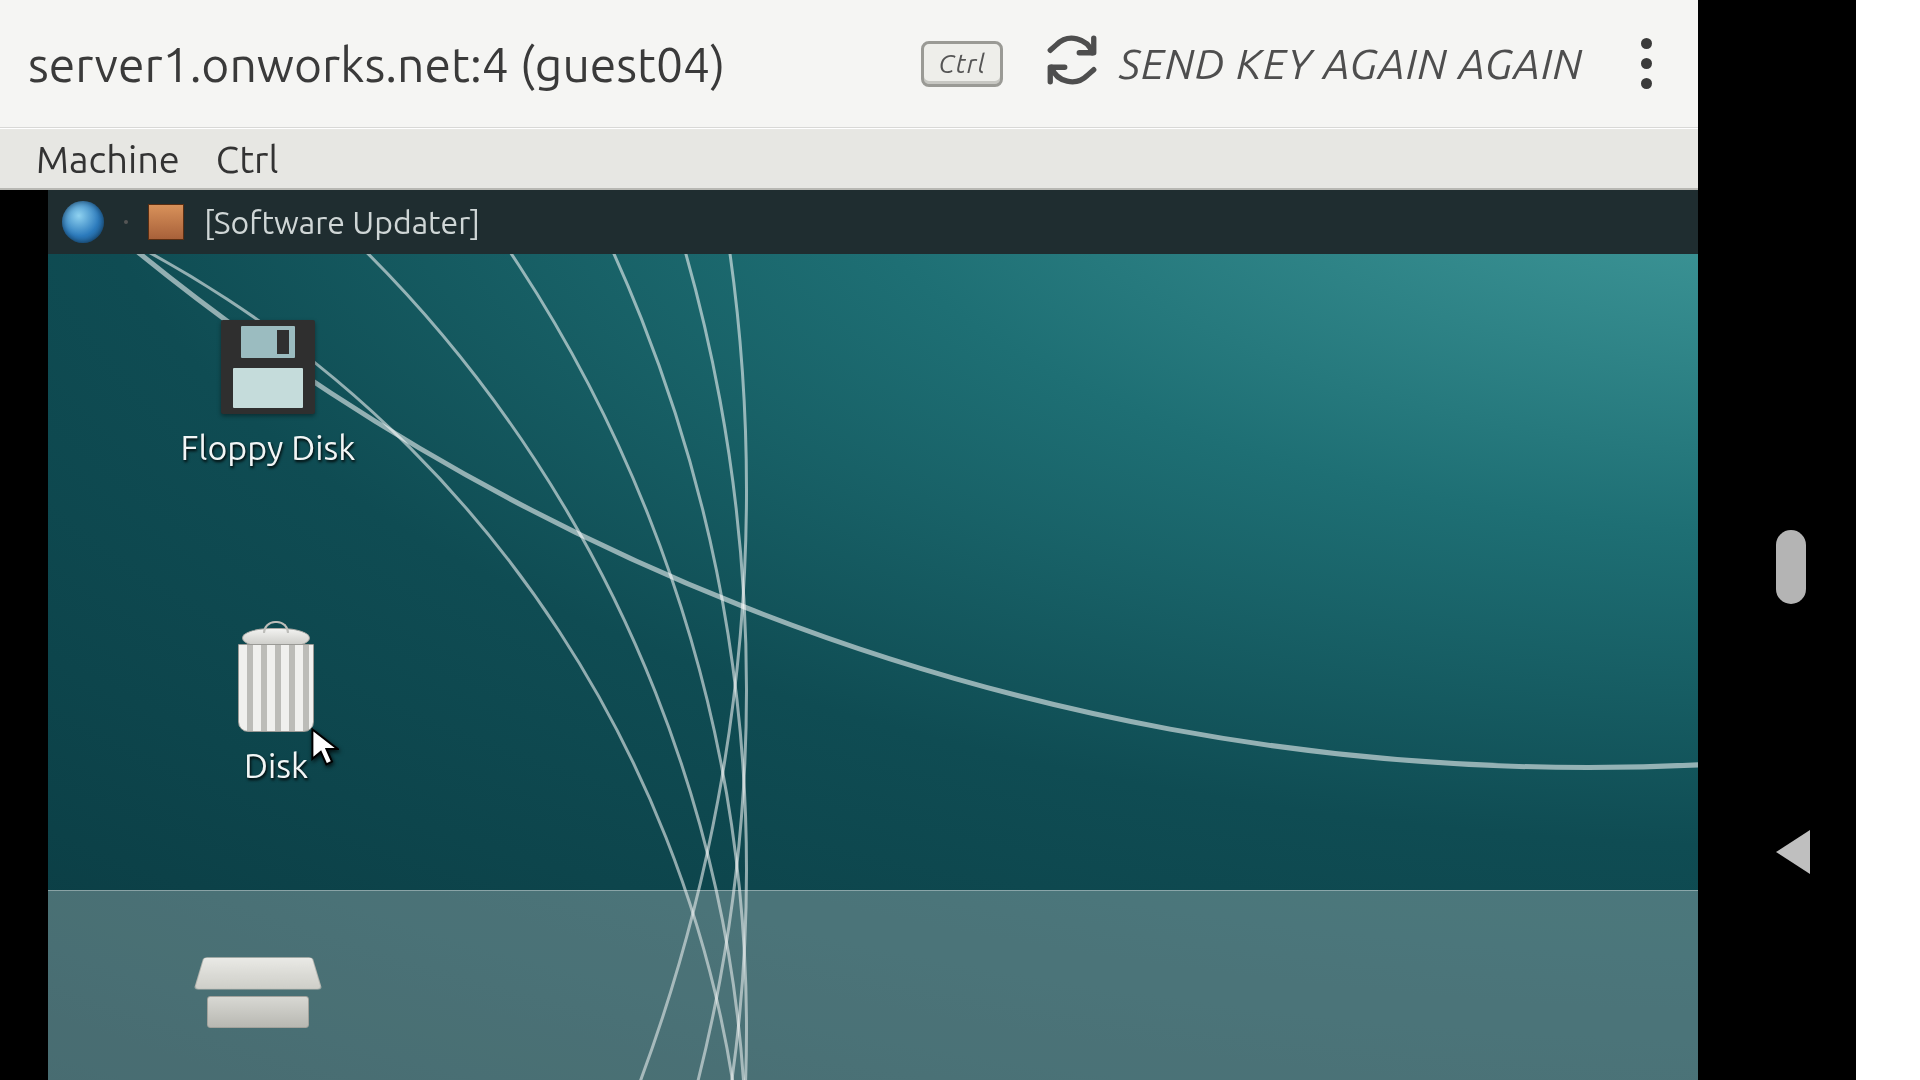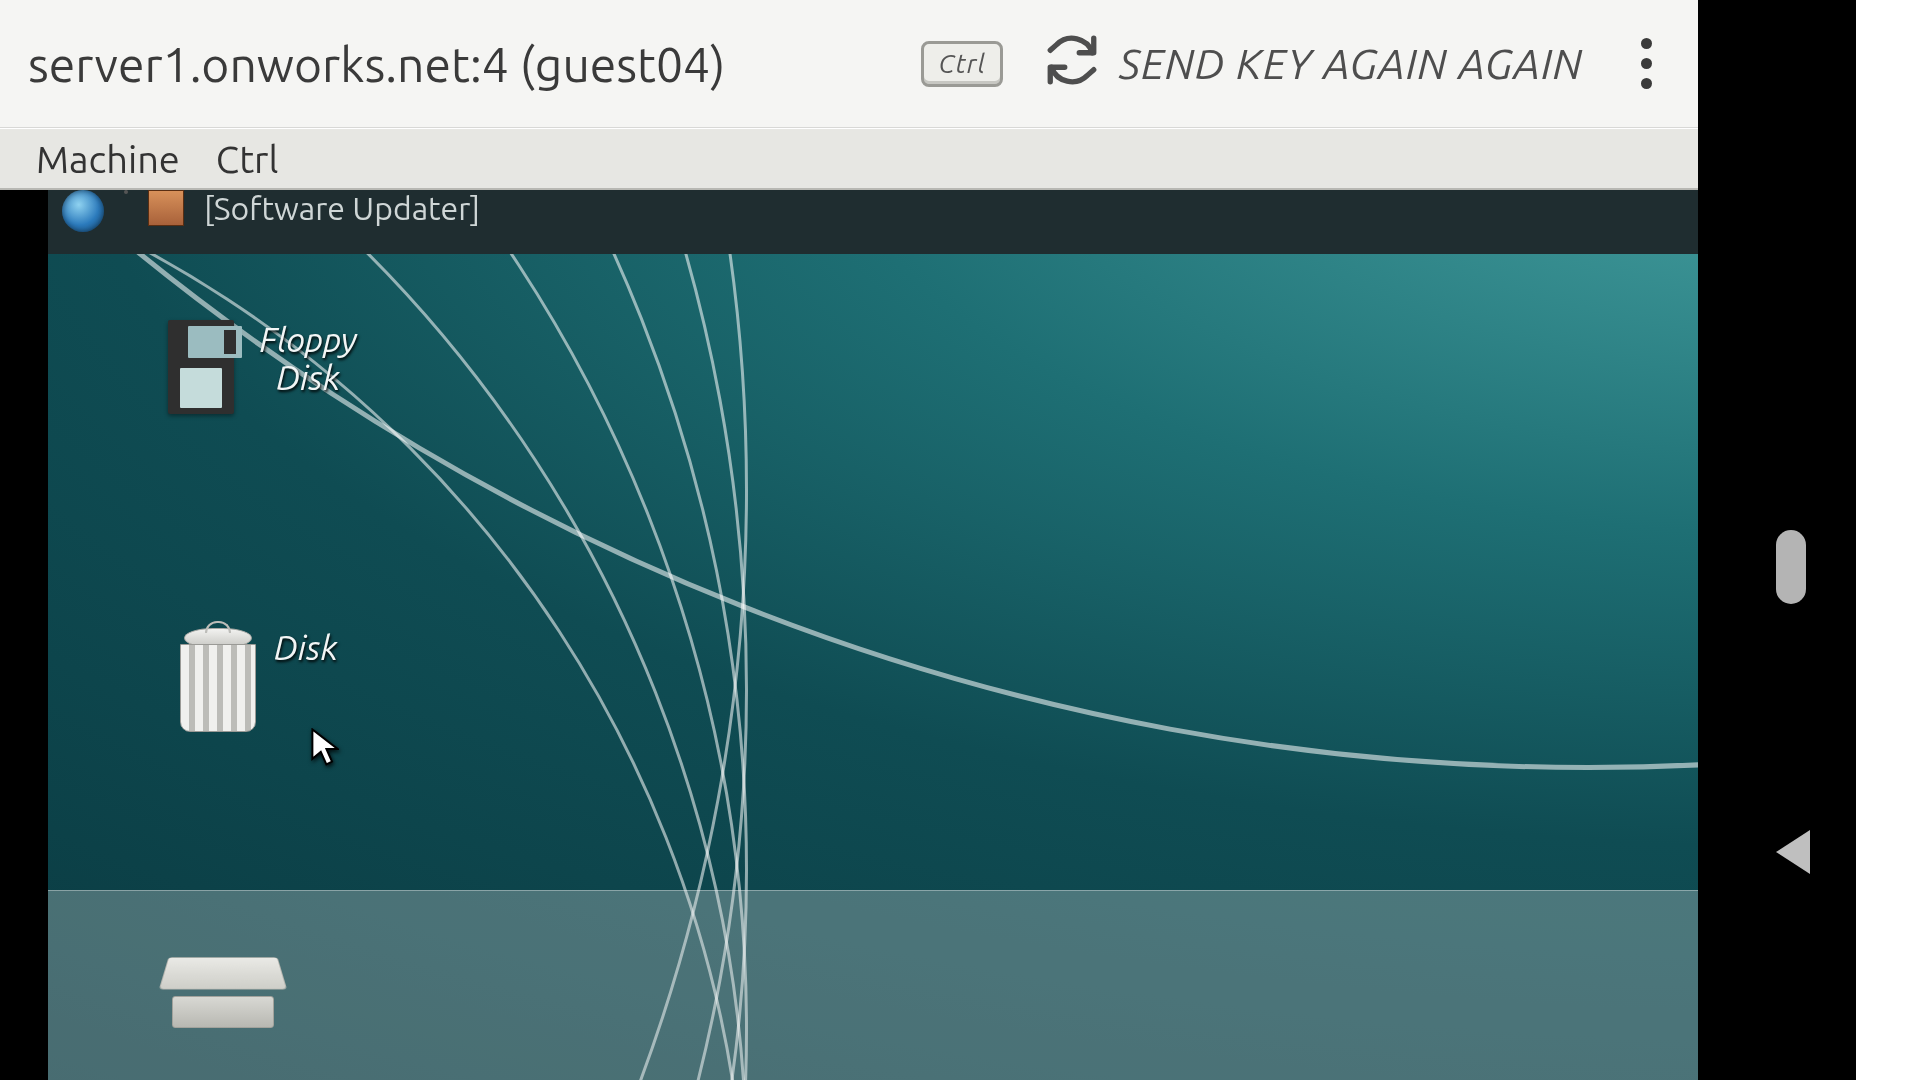--- a/index.html
+++ b/index.html
@@ -56,38 +56,38 @@
 
   
   .arc {
     position:absolute; border: 3px solid rgba(255,255,255,0.55);
     border-radius: 3000px; background: transparent;
   }
 
   
   .taskbar {
     position:absolute; top:0; left:0; right:0; height:64px;
-    background: #1f2d30; display:flex; padding:0 14px; gap:20px;
+    background: #1f2d30; display:flex; align-items:center; padding:0 14px; gap:20px;
   }
   .taskbar .start {
     width:42px; height:42px; border-radius:50%;
     background: radial-gradient(circle at 40% 35%, #8fd2f0 0%, #2c7bbd 55%, #154c7a 100%);
     box-shadow: inset 0 0 6px rgba(0,0,0,0.5);
   }
   .taskbar .sep { width:4px; height:4px; background:#555; border-radius:50%; }
   .taskbar .task-icon {
     width:36px; height:36px; background: linear-gradient(#d8915a,#a8613a);
     border:1px solid #5a2e12;
   }
   .taskbar .task-label { font-size:32px; color:#cfd6d6; }
 
   
   .dicon {
-    position:absolute; width:200px; display:flex; flex-direction:row; 
-    gap:14px; cursor:pointer;font-style:italic;
+    position:absolute; width:200px; display:flex; flex-direction:column; align-items:center;
+    gap:14px; cursor:pointer;
   }
   .dicon .label {
     font-size:34px; color:#f2f6f6; text-shadow: 1px 2px 3px #000;
     text-align:center;
   }
 
   
   .floppy {
     width:94px; height:94px; background:#2f2f2f; position:relative; border-radius:2px;
     box-shadow: 0 2px 4px rgba(0,0,0,0.4);

